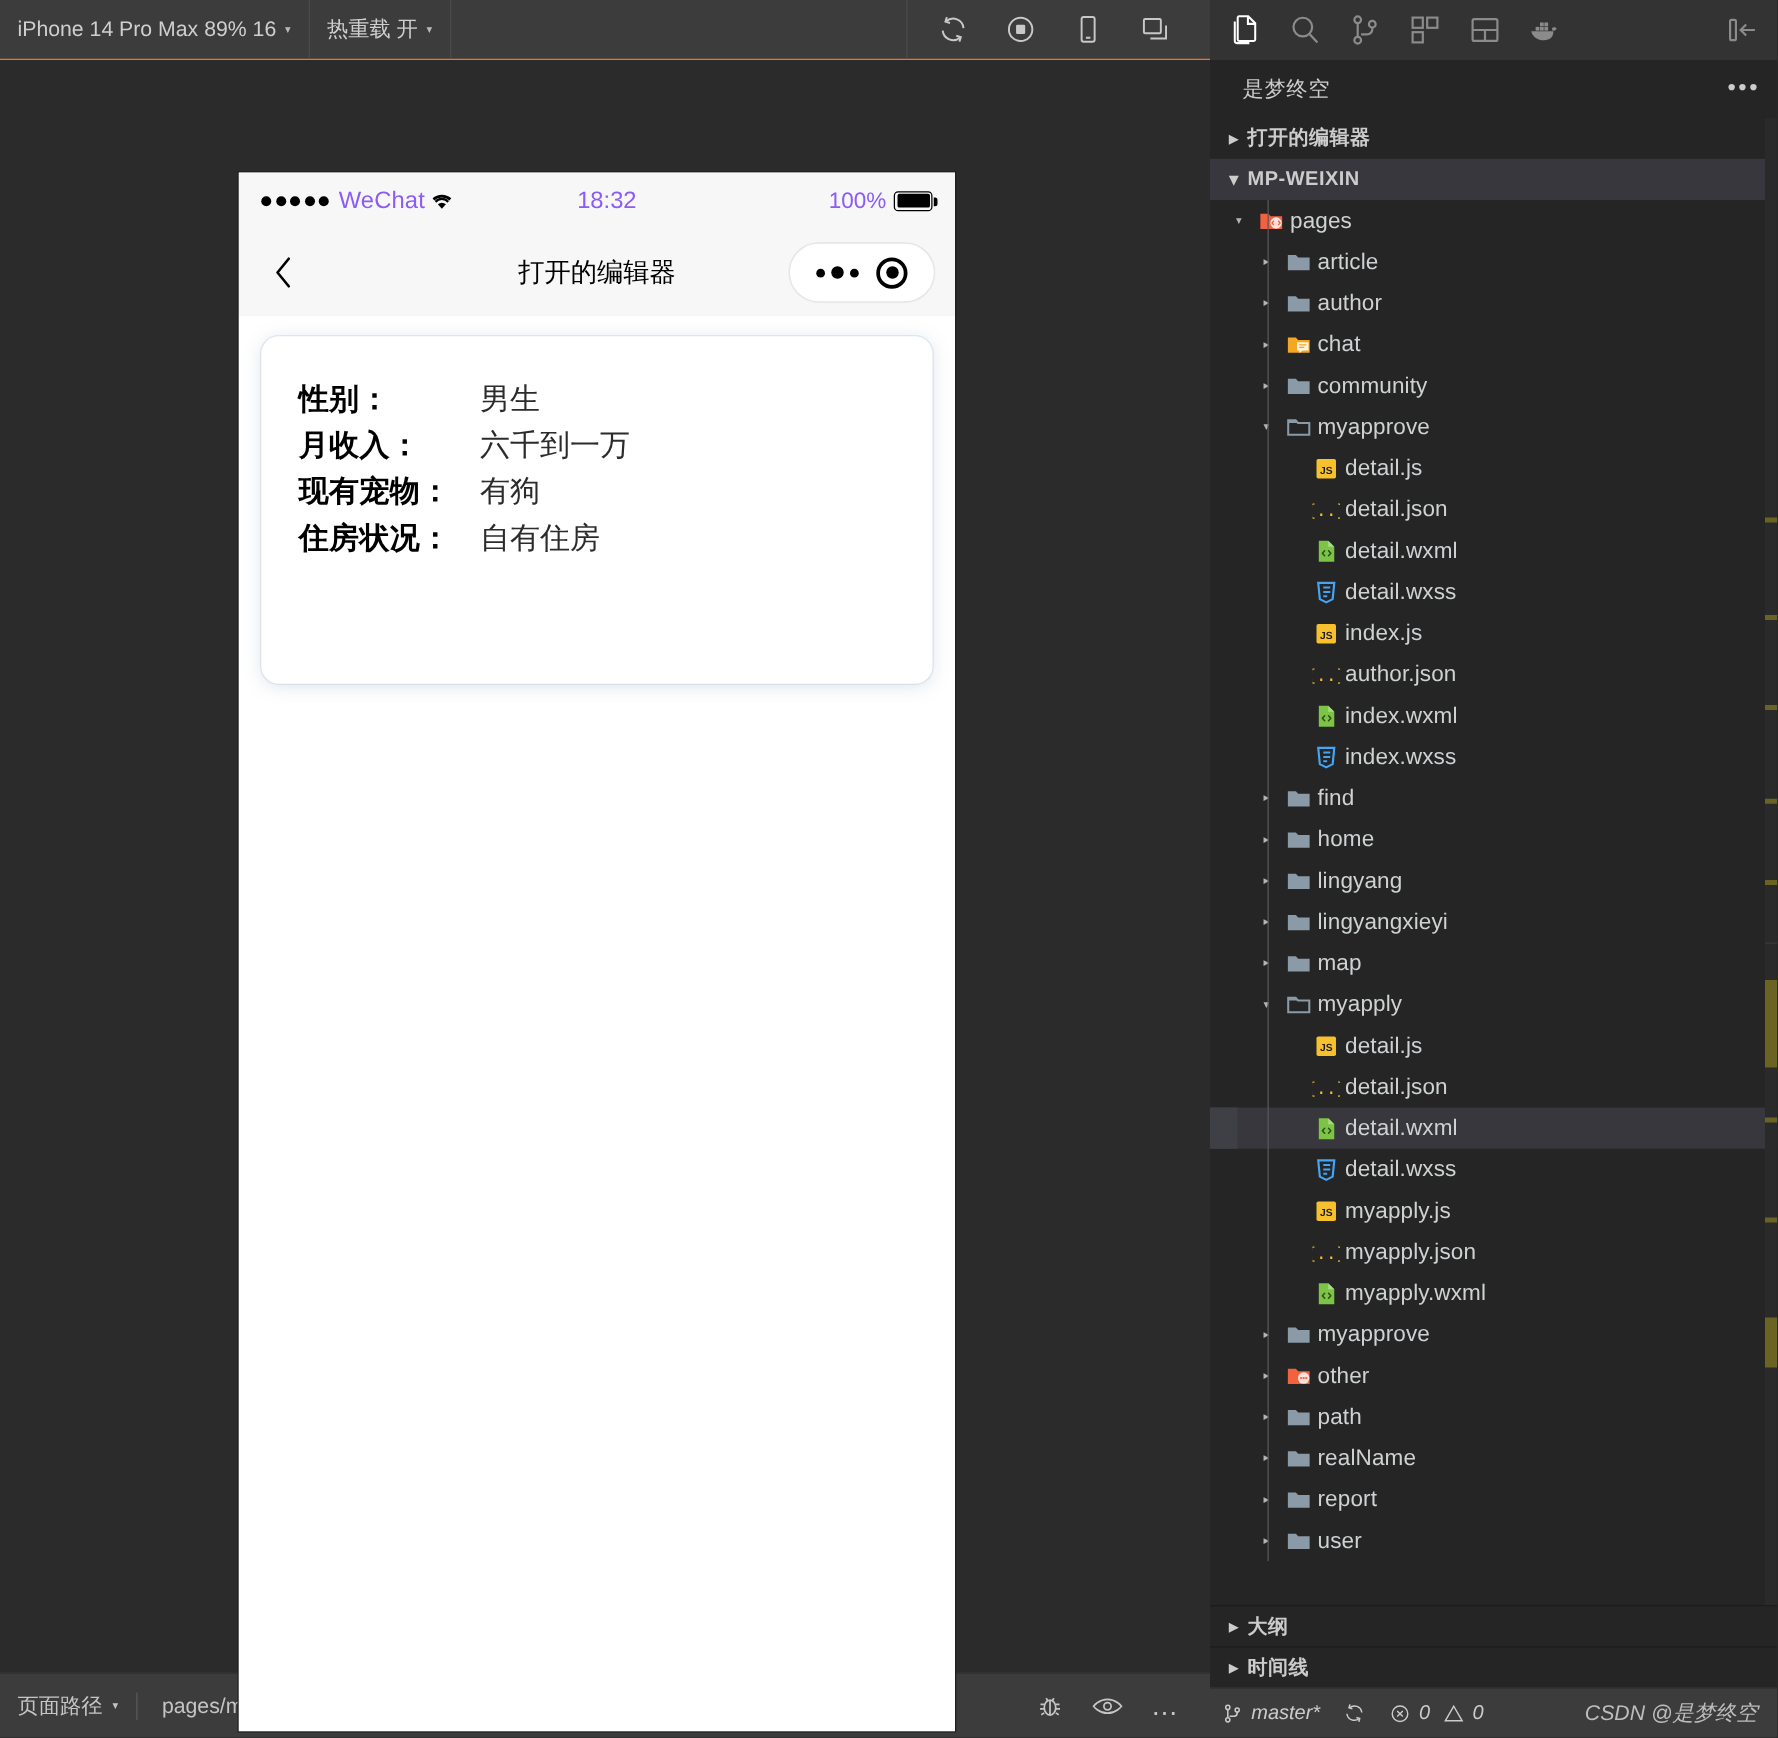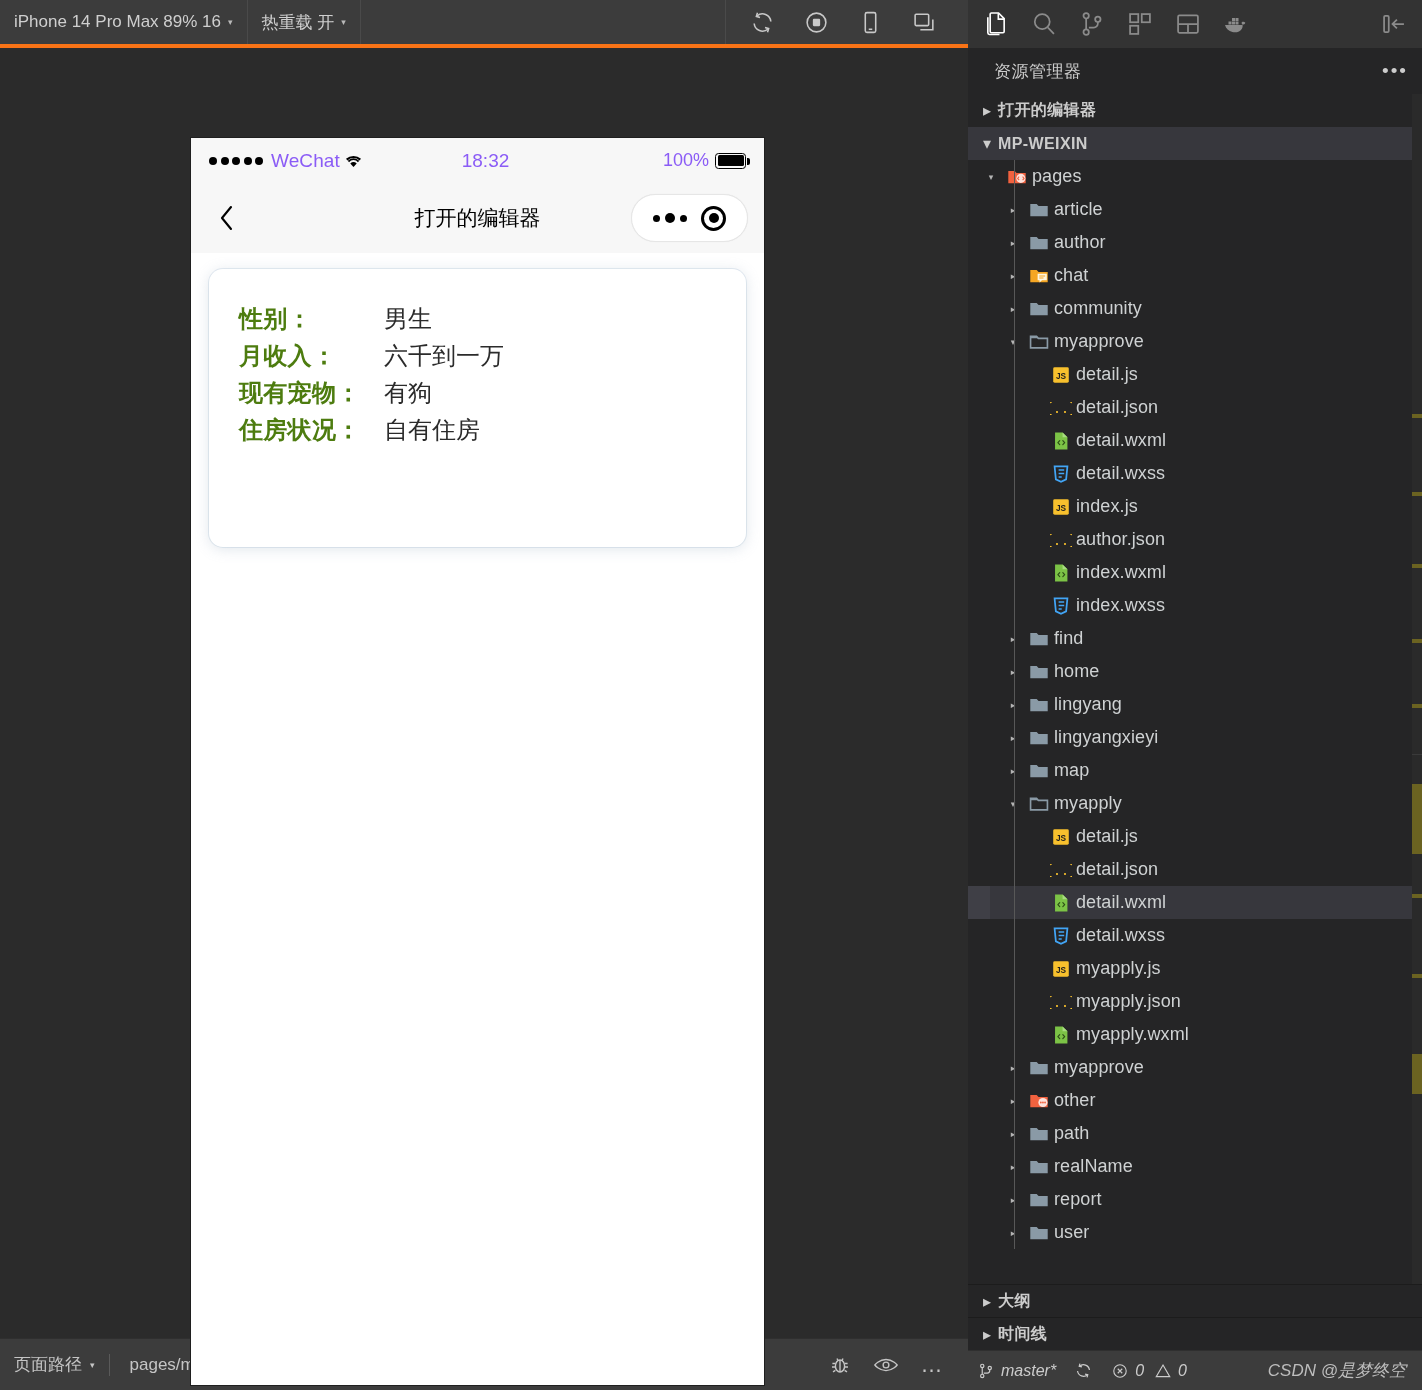--- a/index.html
+++ b/index.html
@@ -14,21 +14,21 @@
   .sim-pane {
     width: 968px; height: 1390px;
     background: #2b2b2b;
     display: flex; flex-direction: column;
     position: relative;
   }
   .sim-toolbar {
     height: 48px; background: #3c3c3c;
     display: flex; align-items: stretch;
     flex: 0 0 48px;
-    border-bottom: 4px solid #f97316;
+    border-bottom: 1px solid #f97316;
   }
   .tb-seg {
     display: flex; align-items: center;
     padding: 0 14px;
     color: #cfcfcf; font-size: 17px;
     border-right: 1px solid #4a4a4a;
     white-space: nowrap;
     cursor: default;
   }
   .tb-seg .caret { margin-left: 7px; font-size: 9px; color: #b9b9b9; }
@@ -101,21 +101,21 @@
 
   .page-body { flex: 1; background: #fff; padding: 16px 18px 0 18px; }
   .info-card {
     background: #fff; border-radius: 14px;
     padding: 34px 30px 30px 30px;
     height: 278px;
     box-shadow: 0 2px 14px rgba(150,170,190,.30), 0 0 0 1px rgba(200,215,228,.45);
   }
   .info-row { display: flex; align-items: baseline; margin-bottom: 5px; }
   .info-label {
-    color: #4d7c0f; font-size: 24px; font-weight: 700;
+    color: #000000; font-size: 24px; font-weight: 700;
     width: 145px; flex: 0 0 145px; letter-spacing: .3px;
   }
   .info-value { color: #2b2b2b; font-size: 24px; }
 
   
   .sim-status {
     height: 52px; background: #3c3c3c;
     display: flex; align-items: center;
     flex: 0 0 52px;
     color: #c5c5c5; font-size: 17px;
@@ -408,21 +408,21 @@
       </div>
       <div class="ab-ico ab-right">
         <svg viewBox="0 0 24 24" fill="none" stroke="currentColor" stroke-width="1.5">
           <rect x="3.5" y="5" width="4" height="14" rx="1"></rect>
           <path d="M20.5 12H11M14.5 8.2 10.7 12l3.8 3.8"></path>
         </svg>
       </div>
     </div>
 
     <div class="explorer-header">
-      <span class="eh-title">资源管理器</span>
+      <span class="eh-title">是梦终空</span>
       <span class="eh-more">•••</span>
     </div>
 
     <div class="tree-scroll">
       <div class="section-head">
         <span class="tw">▸</span>
         <span class="lbl">打开的编辑器</span>
       </div>
       <div class="section-head root">
         <span class="tw">▾</span>

